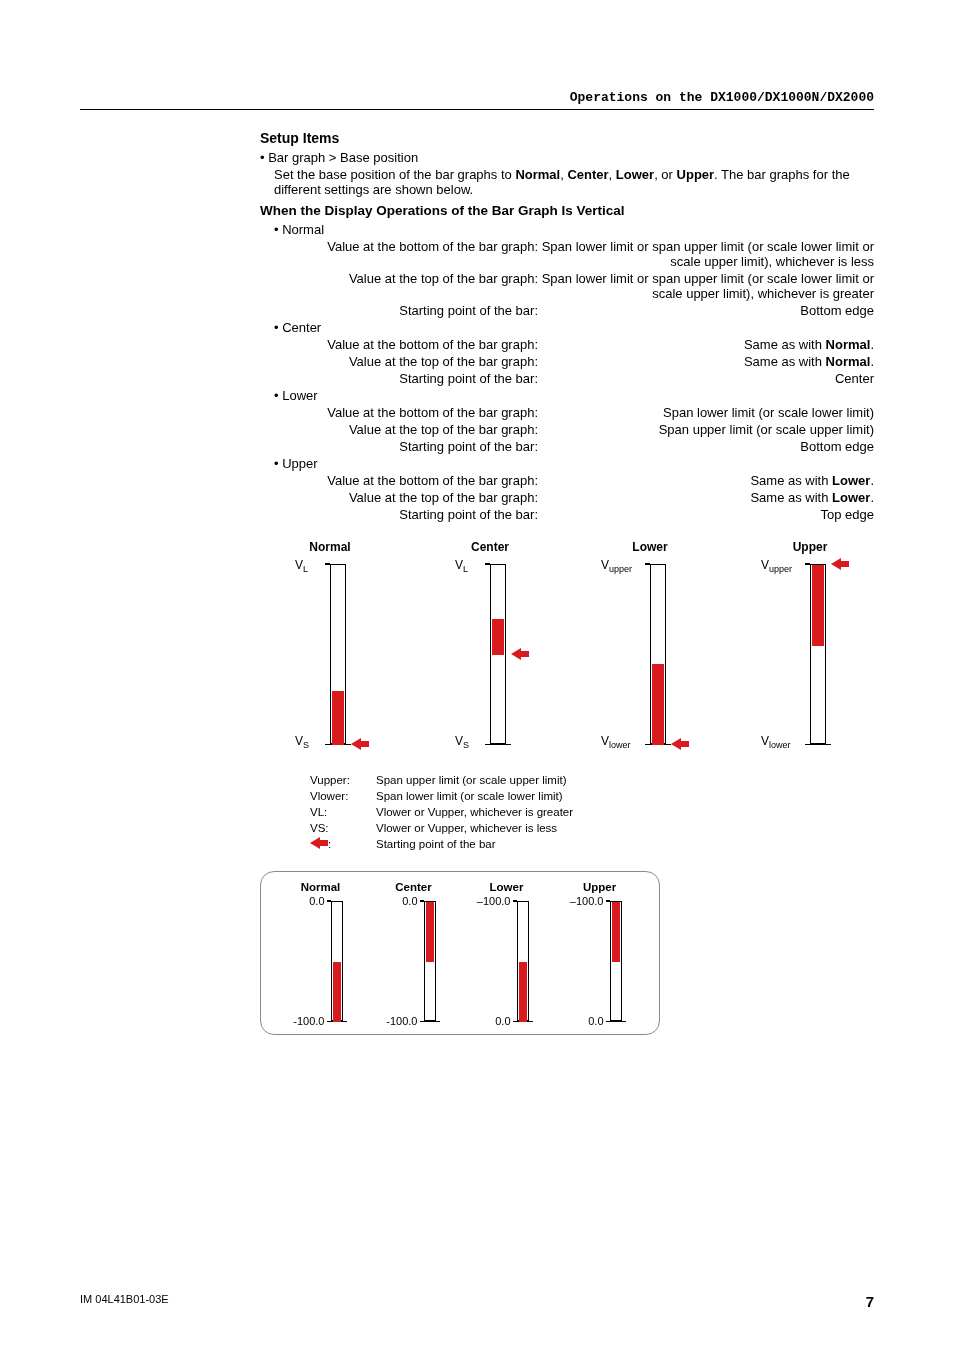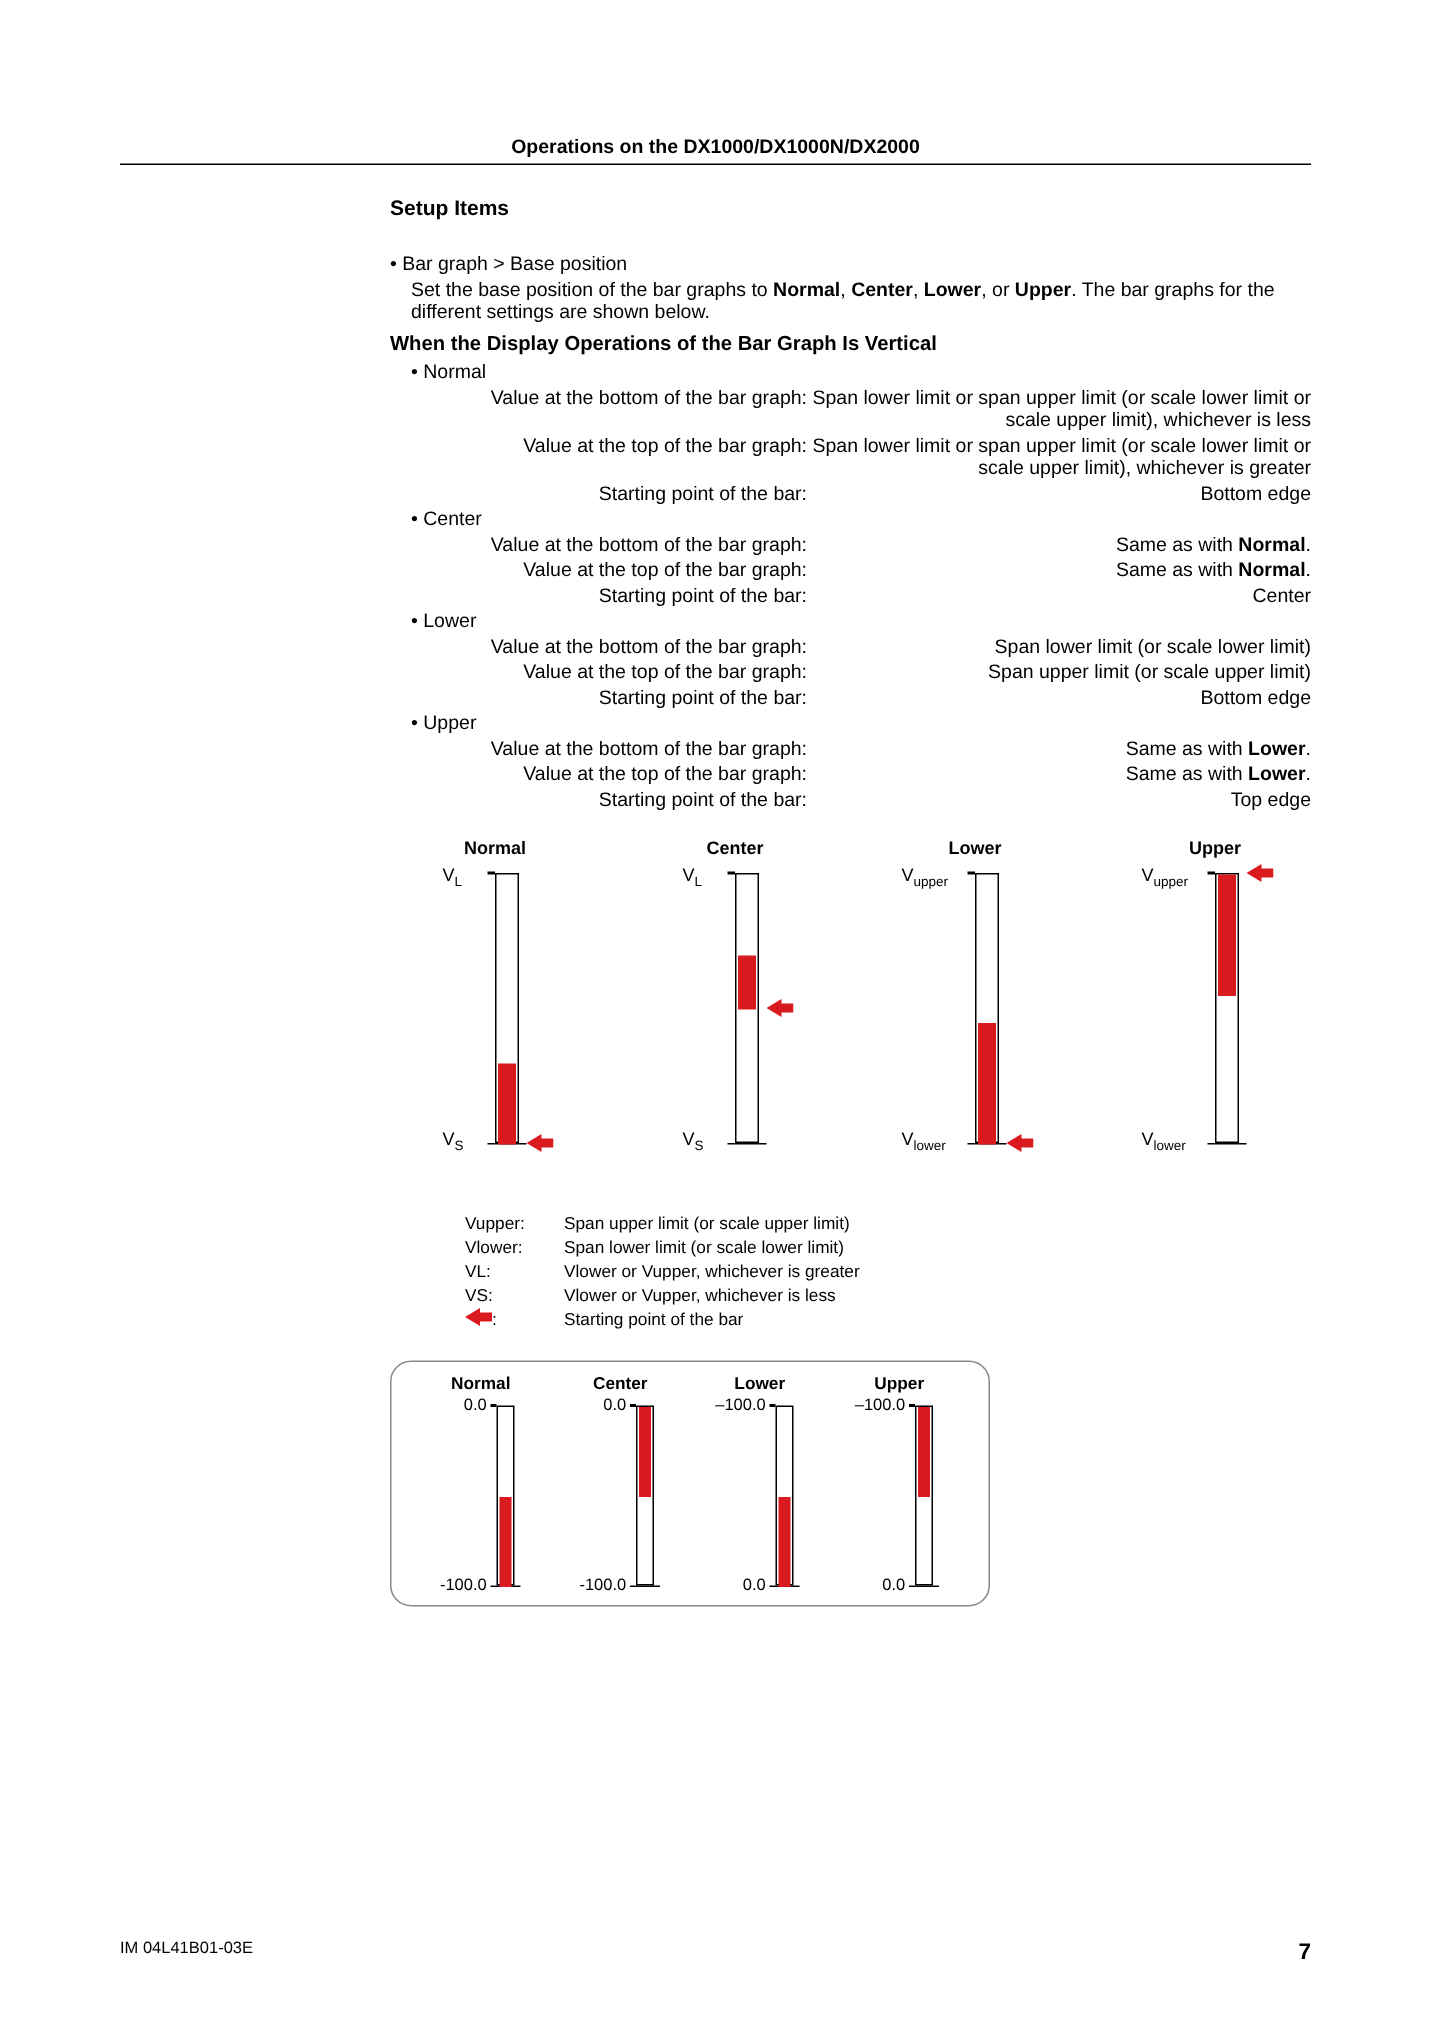--- a/index.html
+++ b/index.html
@@ -9,27 +9,28 @@
     color: #000;
     background: #fff;
     width: 954px;
     height: 1350px;
     position: relative;
     padding: 90px 80px 40px 80px;
   }
   .header-line {
     border-bottom: 1px solid #000;
     padding-bottom: 4px;
-    text-align: center;
+    text-align: right;
     font-weight: bold;
     font-size: 13px;
     margin-bottom: 20px;
+    font-family: Liberation Mono, monospace;
   }
   .content { padding-left: 180px; }
-  .section-title { font-weight: bold; font-size: 14px; margin-bottom: 22px; }
+  .section-title { font-weight: bold; font-size: 14px; margin-bottom: 4px; }
   .bullet1 { padding-left: 0; margin-bottom: 2px; }
   .bullet1::before { content: "• "; }
   .indent1 { padding-left: 14px; margin-bottom: 2px; }
   .subheading { font-weight: bold; font-size: 13.5px; margin-top: 6px; margin-bottom: 4px; }
   .bullet2 { padding-left: 14px; margin-bottom: 2px; }
   .bullet2::before { content: "• "; }
   .kv { display: flex; padding-left: 28px; margin-bottom: 2px; text-align: right; }
   .kv .k { width: 250px; flex-shrink: 0; }
   .kv .v { flex: 1; }
   b { font-weight: bold; }
@@ -43,21 +44,21 @@
   .tick-top { position: absolute; left: 30px; top: -1px; width: 5px; height: 1.5px; background: #000; }
   .tick-bot { position: absolute; left: 30px; bottom: -1px; width: 26px; height: 1.5px; background: #000; }
   .lbl-top { position: absolute; left: 0; top: -6px; font-size: 12px; }
   .lbl-bot { position: absolute; left: 0; bottom: -6px; font-size: 12px; }
   .lbl-top-r { position: absolute; left: -14px; top: -6px; font-size: 12px; }
   .lbl-bot-r { position: absolute; left: -14px; bottom: -6px; font-size: 12px; }
   .sub { font-size: 9px; vertical-align: sub; }
   .arrow { position: absolute; }
   .arrow svg { display: block; }
 
-  .legend { margin-top: 46px; padding-left: 50px; font-size: 11.5px; line-height: 1.4; }
+  .legend { margin-top: 28px; padding-left: 50px; font-size: 11.5px; line-height: 1.4; }
   .legend .row { display: flex; }
   .legend .lk { width: 66px; }
   .legend-arrow { display:inline-block; vertical-align:middle; }
 
   .example-box {
     margin-top: 18px;
     margin-left: 0;
     width: 400px;
     padding: 10px 14px 14px 14px;
     position: relative;

